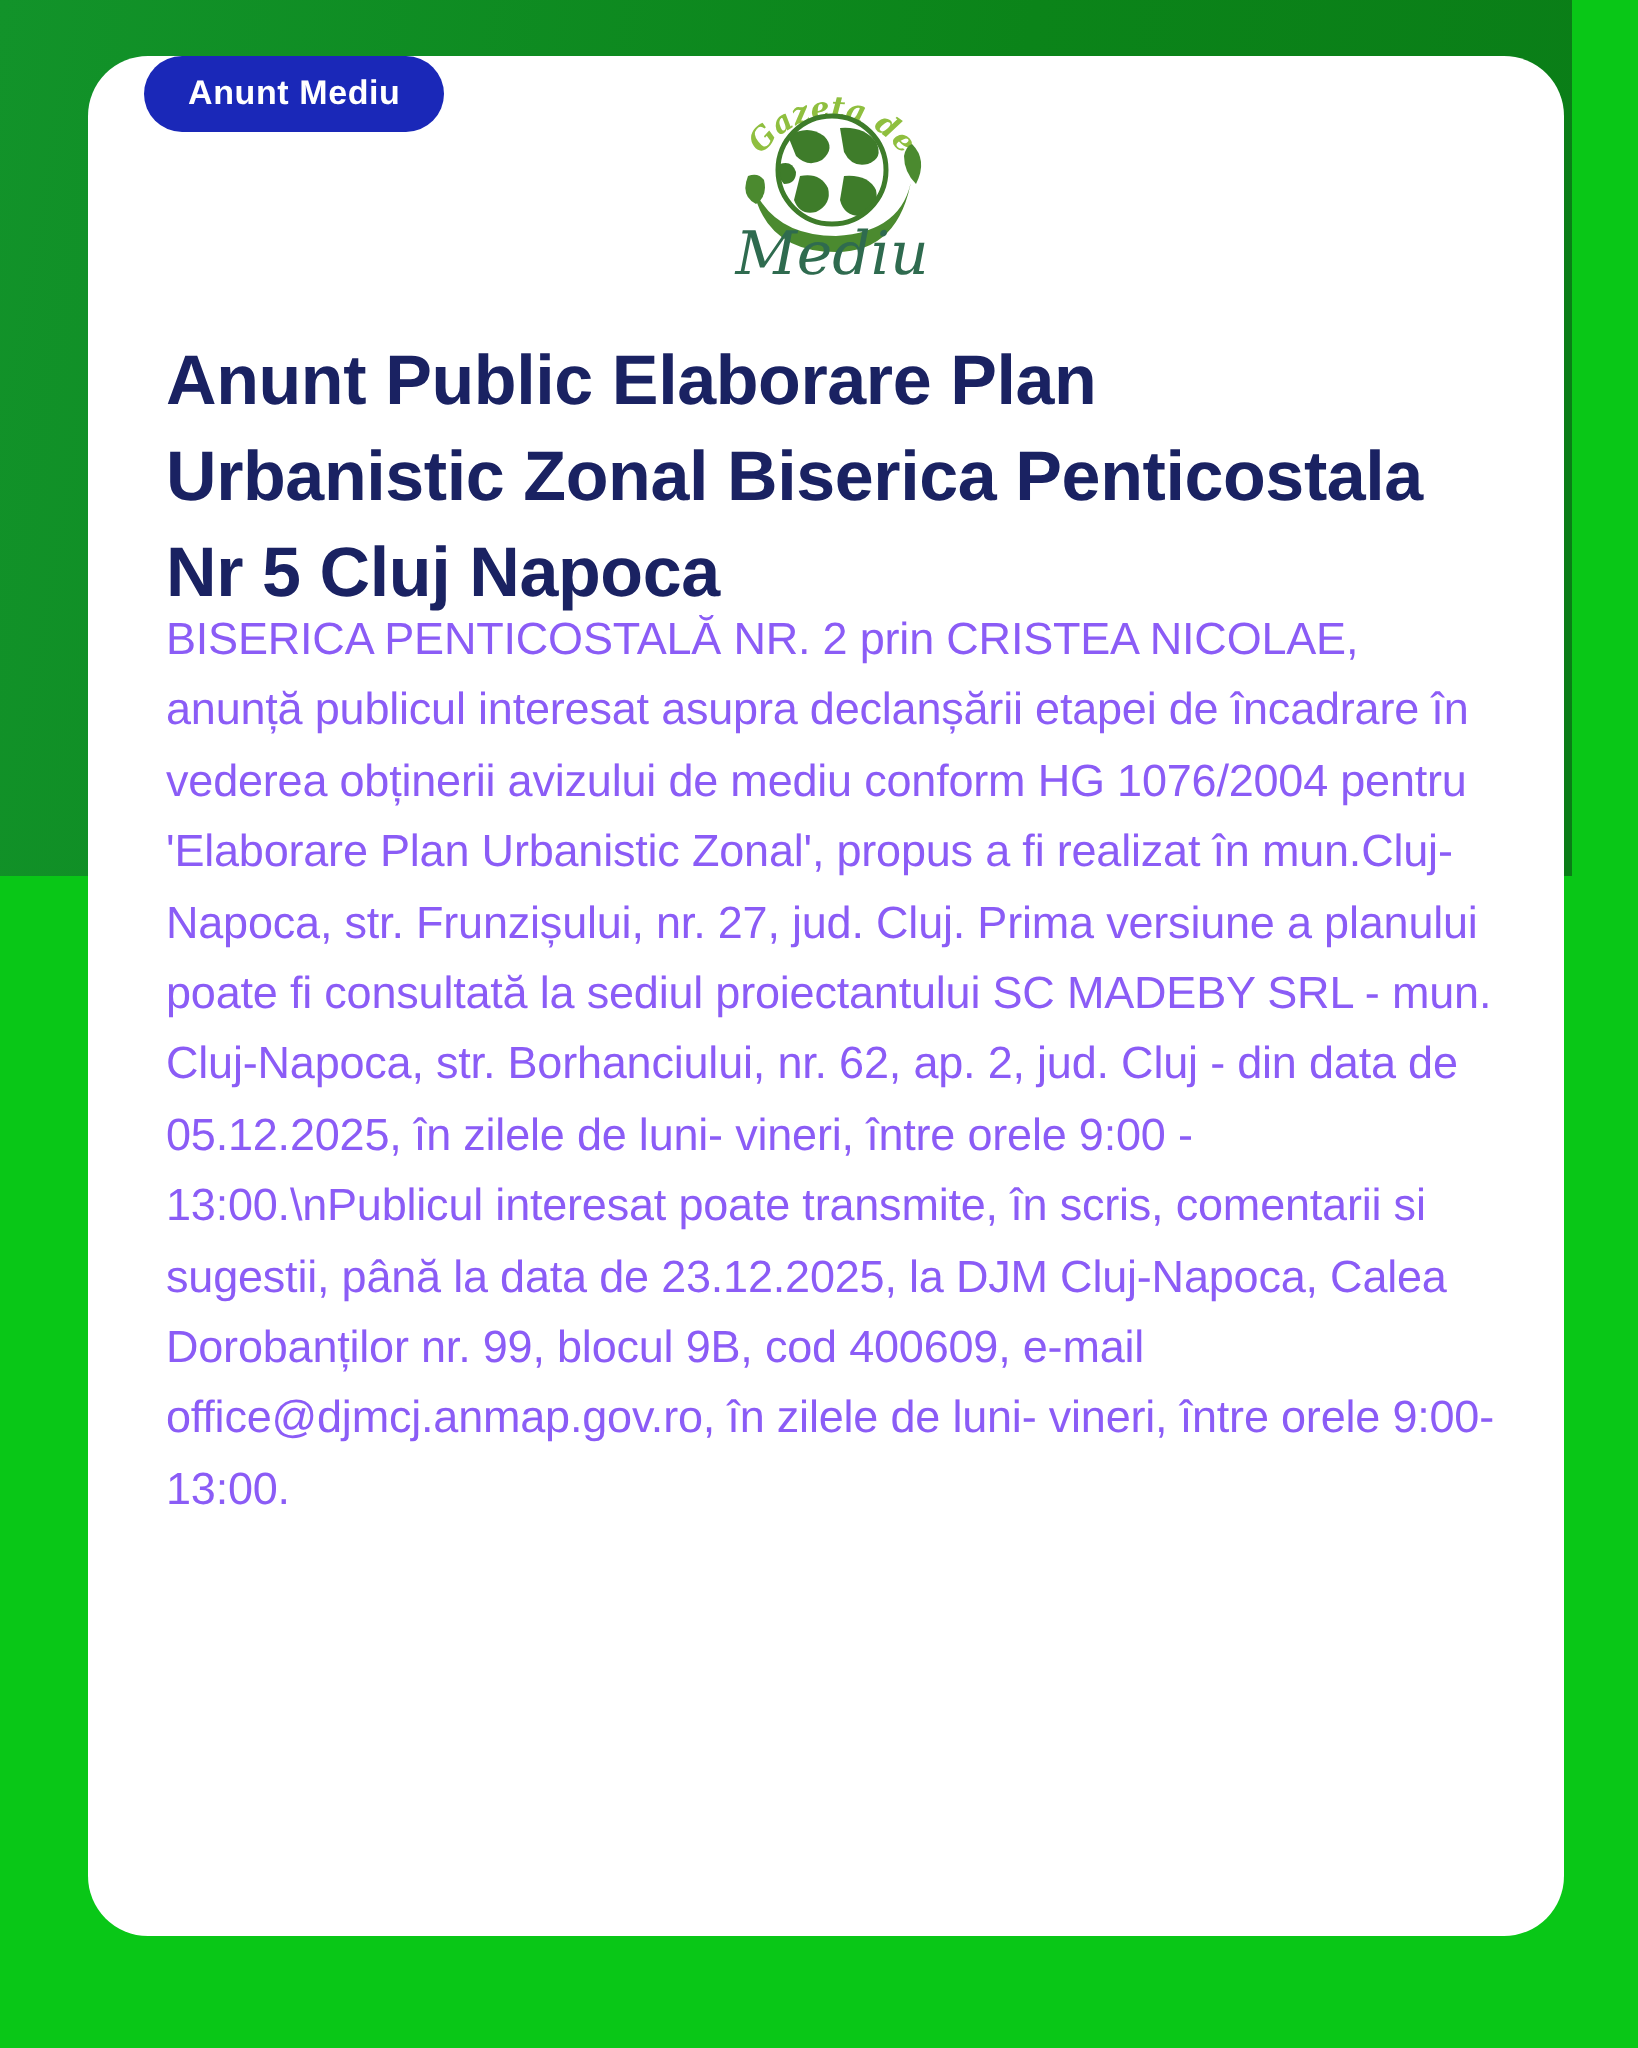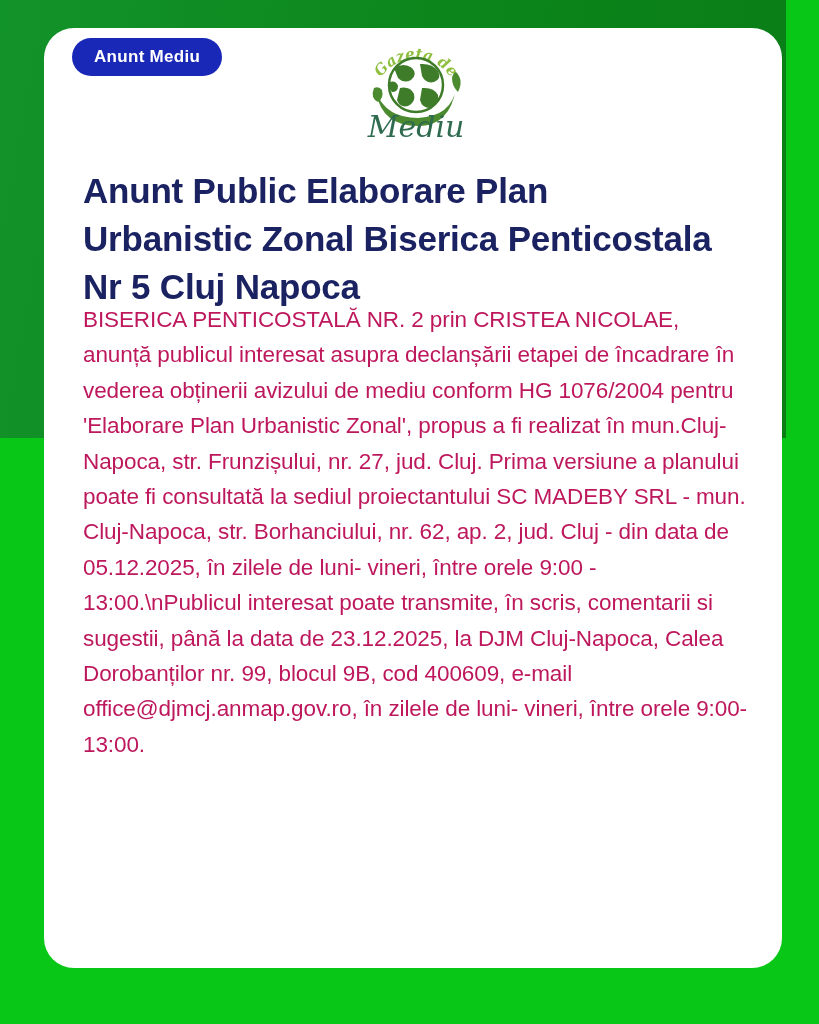--- a/index.html
+++ b/index.html
@@ -47,21 +47,21 @@
   .header-row {
     position: absolute;
     left: 0; top: 0;
     width: 738px;
     height: 116px;
   }
 
   #badge {
     position: absolute;
     left: 28px;
-    top: 10px;
+    top: 0;
     height: 38px;
     padding: 0 22px;
     border-radius: 999px;
     background: #1a28b8;
     color: #ffffff;
     font-size: 17px;
     font-weight: bold;
     letter-spacing: 0.3px;
     display: flex;
     align-items: center;
@@ -90,21 +90,21 @@
     line-height: 48px;
     letter-spacing: -0.2px;
   }
 
   
   #body-text {
     position: absolute;
     left: 39px;
     top: 274px;
     width: 665px;
-    color: #be185d;
+    color: #8b5cf6;
     font-size: 22.5px;
     line-height: 35.4px;
     letter-spacing: -0.1px;
     white-space: pre-wrap;
     word-wrap: break-word;
   }
 </style>
 </head>
 <body>
 

